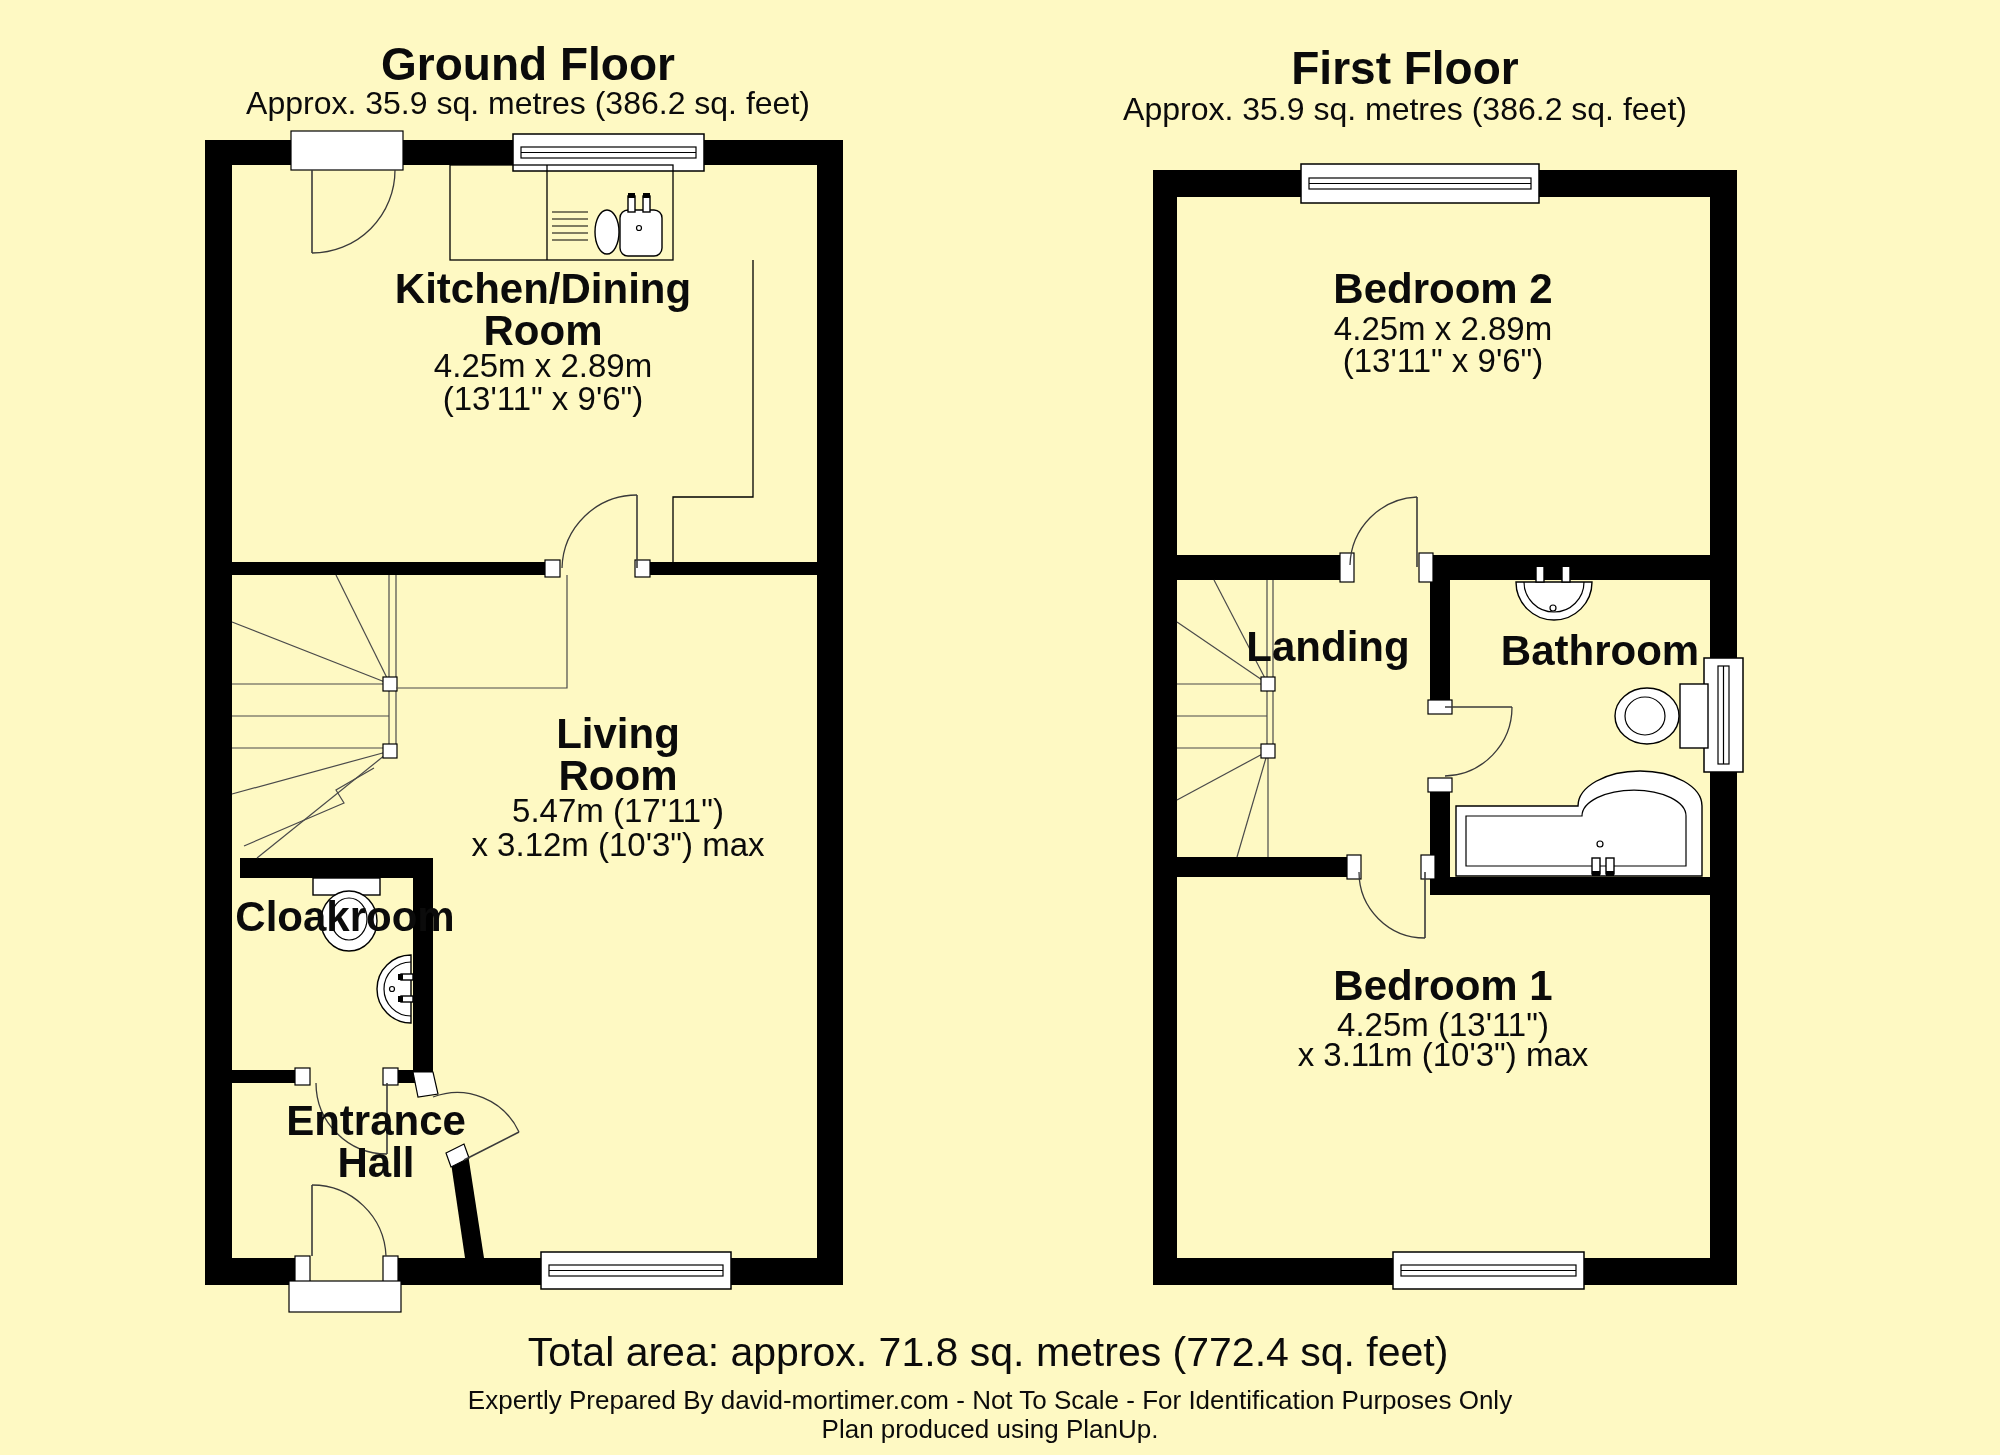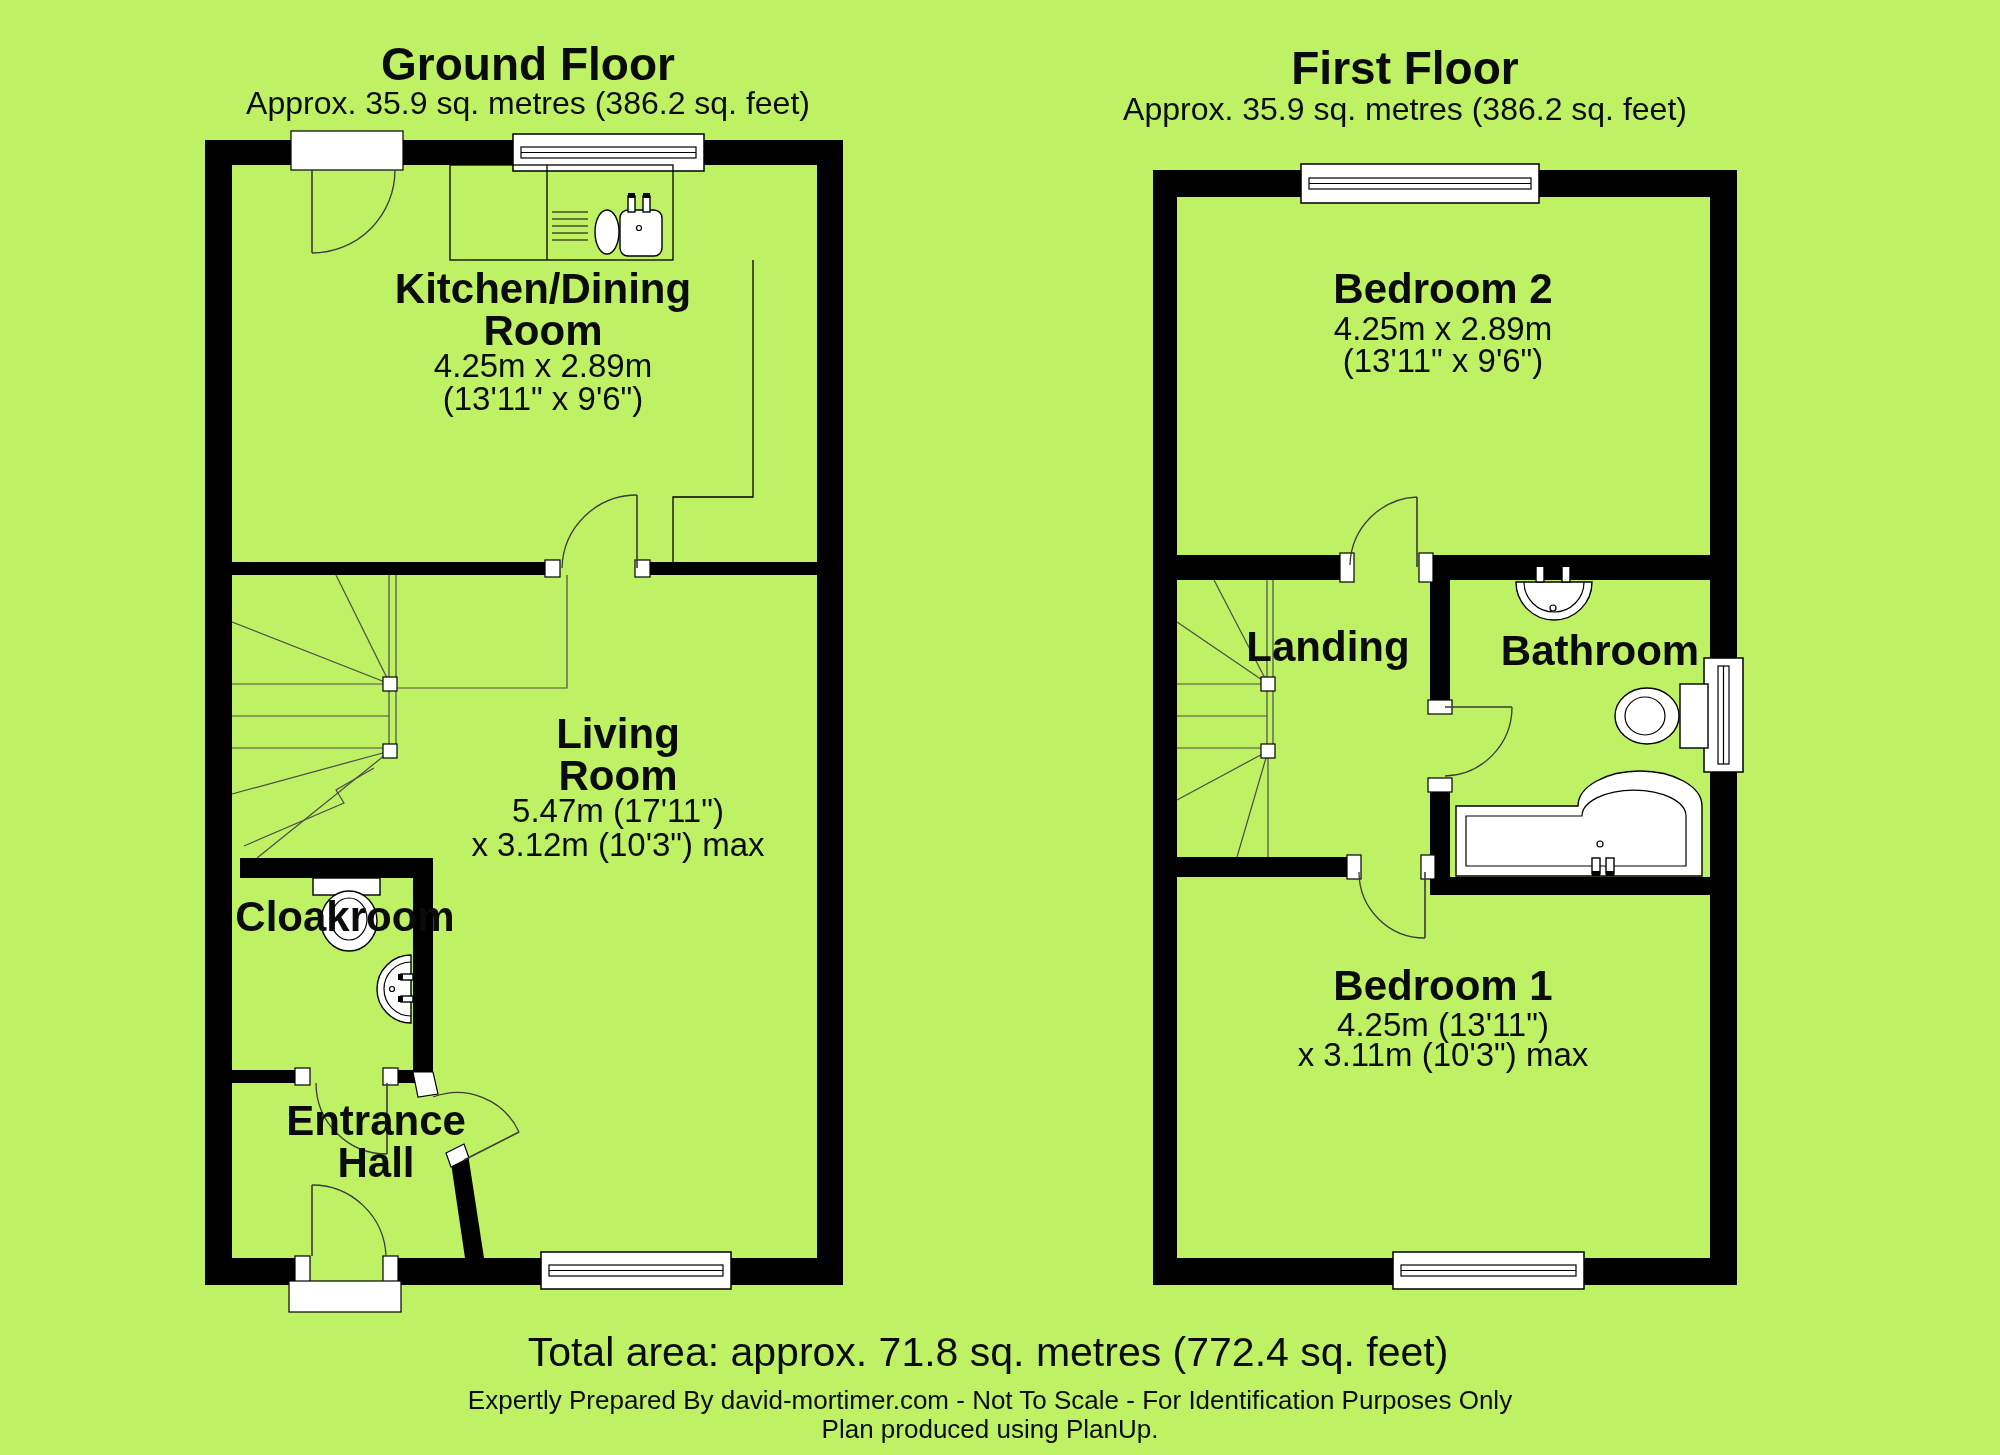--- a/index.html
+++ b/index.html
@@ -1,16 +1,16 @@
 <!DOCTYPE html>
 <html><head>
 <meta charset="utf-8">
 <style>
   html,body{margin:0;padding:0;background:#ffffff;}
-  .page{width:2000px;height:1455px;background:#bef264;position:relative;font-family:"Liberation Sans",sans-serif;}
+  .page{width:2000px;height:1455px;background:#fef9c3;position:relative;font-family:"Liberation Sans",sans-serif;}
   .wall{fill:#000000;stroke:none;}
   .thin{fill:none;stroke:#000000;stroke-width:1.3;}
   .fixture{fill:#ffffff;stroke:#000000;stroke-width:1.4;}
   .fixline{fill:none;stroke:#000000;stroke-width:1.2;}
   .jamb{fill:#ffffff;stroke:#000000;stroke-width:1.2;}
   .winrect{fill:#ffffff;stroke:#000000;stroke-width:1.5;}
   .arc{fill:none;stroke:#3a3a3a;stroke-width:1.3;}
   .leaf{fill:none;stroke:#3a3a3a;stroke-width:1.6;}
   .stair{fill:none;stroke:#4a4a4a;stroke-width:1.2;}
   .tapcap{fill:#000000;}

